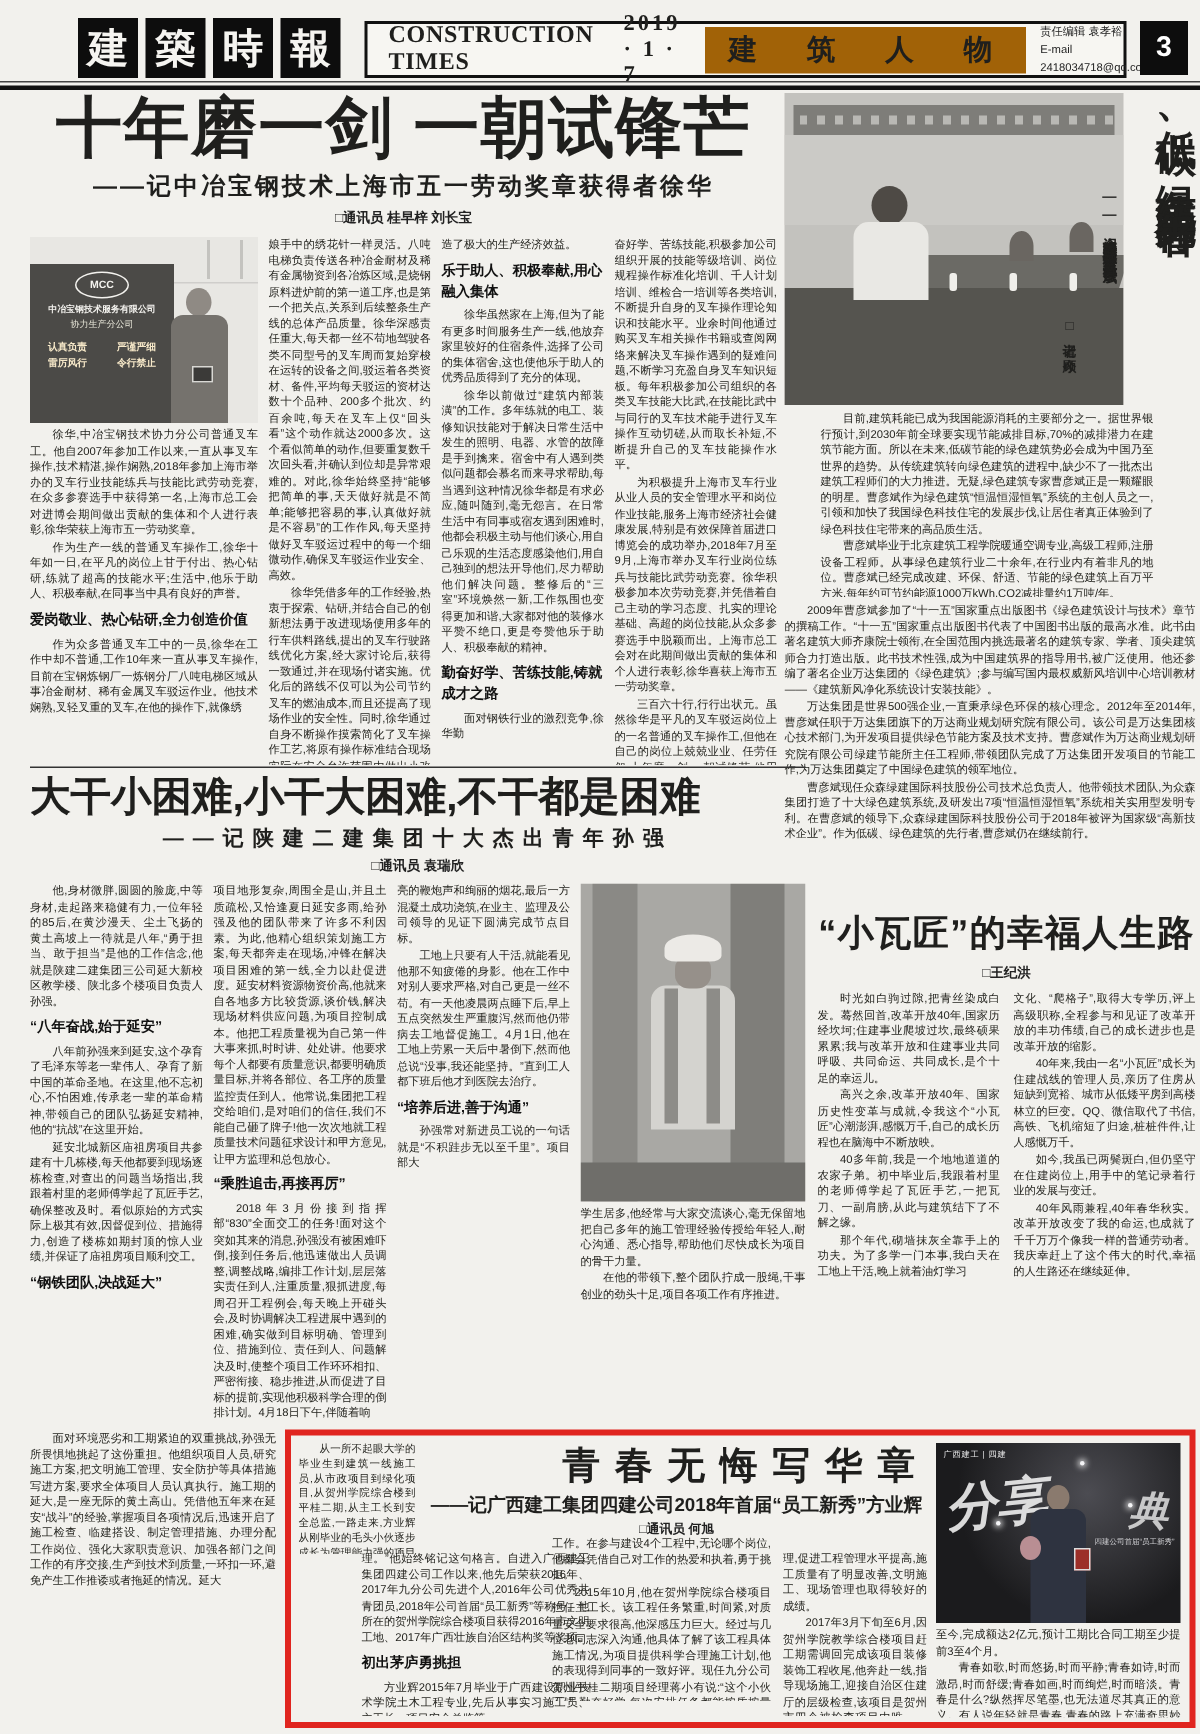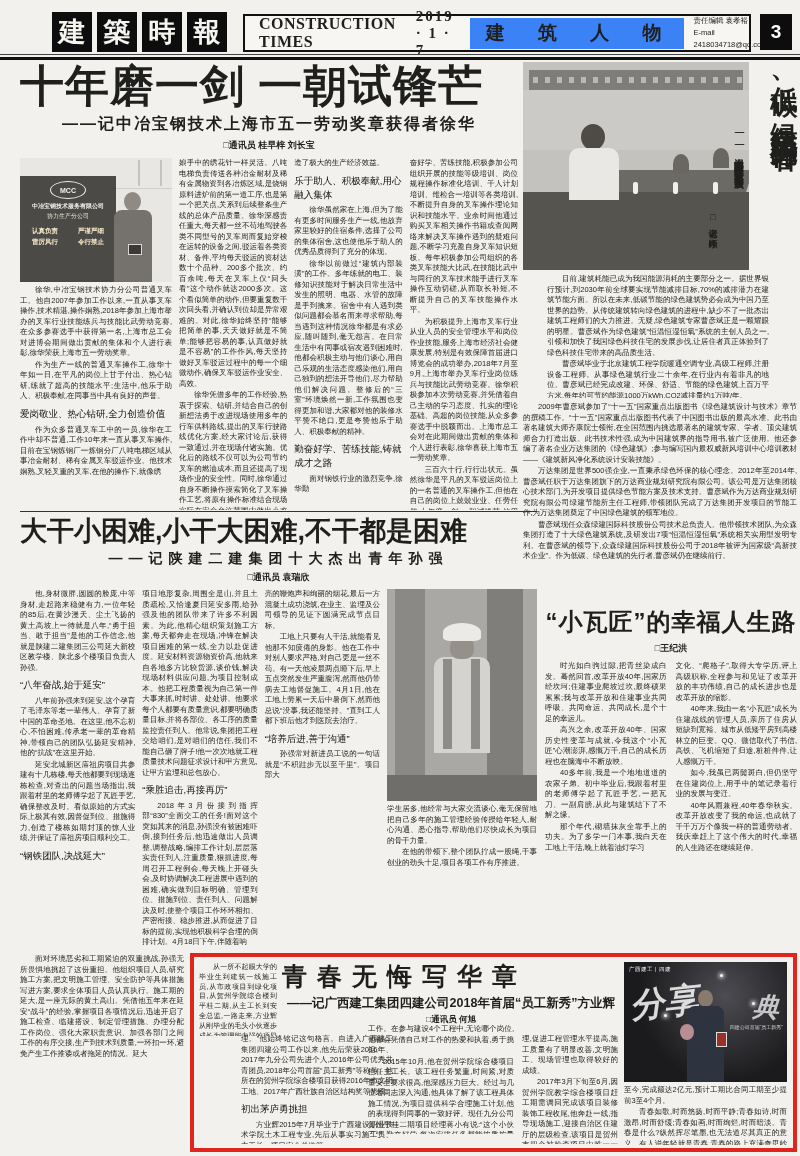--- a/index.html
+++ b/index.html
@@ -6,35 +6,35 @@
   body{background:#d8d7d3;font-family:"Liberation Sans","DejaVu Sans",sans-serif;}
   .page{position:relative;width:800px;height:1156px;background:#f2f1ed;overflow:hidden;color:#1f1f1d;margin:0 auto;}
   
   .logo{position:absolute;left:52px;top:12px;display:flex;gap:5px;}
   .logo .tile{width:40px;height:40px;background:#0d0d0d;color:#f5f4f0;font-family:"Liberation Serif","DejaVu Serif",serif;
     font-size:27px;font-weight:700;display:flex;align-items:center;justify-content:center;}
   .hbar{position:absolute;left:243px;top:14px;width:508px;height:38px;border:2px solid #111;background:#f7f6f2;
     display:flex;align-items:center;box-sizing:border-box;}
   .men{font-family:"Liberation Serif","DejaVu Serif",serif;font-weight:700;font-size:16px;margin-left:14px;letter-spacing:.5px;}
   .hdate{font-family:"Liberation Serif","DejaVu Serif",serif;font-weight:700;font-size:15px;margin-left:20px;letter-spacing:2px;}
-  .hsection{margin-left:16px;background:#3b82f6;padding:2px 8px 3px 16px;font-weight:900;font-size:19px;letter-spacing:14px;white-space:nowrap;}
+  .hsection{margin-left:16px;background:#a16207;padding:2px 8px 3px 16px;font-weight:900;font-size:19px;letter-spacing:14px;white-space:nowrap;}
   .heditor{margin-left:10px;font-size:7.5px;line-height:1.6;color:#222;}
   .pagenum{position:absolute;right:8px;top:14px;width:32px;height:36px;background:#0d0d0d;color:#fff;
     display:flex;align-items:center;justify-content:center;font-weight:900;font-size:19px;}
   .rule-thin{position:absolute;left:0;top:54px;width:800px;height:1px;background:#444;}
   .rule-thick{position:absolute;left:0;top:57px;width:800px;height:3px;background:#111;}
   
   .bp{font-size:7.5px;line-height:1.4;text-align:justify;text-indent:2em;margin:0 0 1px 0;color:#24241f;}
   .bp.cont{text-indent:0;}
-  .sub{font-size:9.5px;font-weight:400;margin:5px 0 4px;line-height:1.45;text-indent:0;color:#111;}
+  .sub{font-size:9.5px;font-weight:700;margin:5px 0 4px;line-height:1.45;text-indent:0;color:#111;}
   .col{overflow:hidden;}
   .byline{text-align:center;font-size:9px;font-weight:700;color:#222;}
   
   .art1{position:absolute;left:20px;top:62px;width:498px;height:450px;}
-  .t1-title{text-align:left;font-size:44px;font-weight:900;letter-spacing:1px;line-height:1.1;white-space:nowrap;}
+  .t1-title{text-align:center;font-size:44px;font-weight:900;letter-spacing:1px;line-height:1.1;white-space:nowrap;}
   .t1-sub{text-align:center;font-size:16px;font-weight:900;letter-spacing:2px;margin-top:4px;}
   .t1-by{margin-top:4px;margin-bottom:6px;}
   .t1-cols{display:grid;grid-template-columns:152px 1fr 1fr 1fr;gap:7px;height:352px;}
   
   .photo{position:relative;overflow:hidden;background:#b7b6b2;}
   .photo1{width:152px;height:124px;margin-bottom:3px;background:#e8e7e3;}
   .p1-wall{position:absolute;left:0;top:0;width:100%;height:30px;background:#e8e7e3;border-bottom:1px solid #cfcecb;}
   .p1-win{position:absolute;top:2px;width:2px;height:26px;background:#c4c3bf;}
   .p1-banner{position:absolute;left:0;top:18px;width:96px;height:106px;background:#4b4a47;color:#f4f3ef;padding:5px 4px;box-sizing:border-box;}
   .p1-mcc{width:34px;height:16px;border:1.5px solid #f4f3ef;border-radius:50%;font-size:7px;font-weight:900;
@@ -82,21 +82,21 @@
   
   .art4{position:absolute;left:545px;top:606px;width:252px;height:344px;}
   .t4-title{text-align:center;font-size:24px;font-weight:900;letter-spacing:1px;white-space:nowrap;}
   .t4-by{margin-top:4px;margin-bottom:6px;}
   .t4-cols{display:grid;grid-template-columns:1fr 1fr;gap:9px;height:288px;}
   
   .art5{position:absolute;left:190px;top:953px;width:607px;height:199px;border:4px solid #e0251f;box-sizing:border-box;background:#f2f1ed;}
   .a5-intro{position:absolute;left:5px;top:5px;width:78px;height:74px;overflow:hidden;}
   .a5-intro .bp{font-size:7px;}
   .a5-tblock{position:absolute;left:88px;top:3px;width:338px;}
-  .t5-title{text-align:left;font-size:25px;font-weight:900;letter-spacing:10px;white-space:nowrap;}
+  .t5-title{text-align:right;font-size:25px;font-weight:900;letter-spacing:10px;white-space:nowrap;}
   .t5-sub{text-align:center;font-size:12.5px;font-weight:900;margin-top:2px;white-space:nowrap;}
   .t5-by{font-size:8.5px;margin-top:2px;}
   .a5-colA{position:absolute;left:14px;top:77px;width:152px;height:110px;overflow:hidden;margin-left:33px;}
   .a5-colB{position:absolute;left:174px;top:67px;width:146px;height:110px;overflow:hidden;}
   .a5-colC{position:absolute;left:328px;top:77px;width:96px;height:110px;overflow:hidden;}
   .a5-colD{position:absolute;left:430px;top:128px;width:163px;height:60px;overflow:hidden;}
   .photo4{position:absolute;left:430px;top:5px;width:163px;height:120px;background:radial-gradient(circle at 62% 28%,#4c4c52,#1b1b1d 65%);}
   .p4-script{position:absolute;left:6px;top:18px;font-family:"Liberation Serif","DejaVu Serif",serif;font-style:italic;
     font-size:34px;color:rgba(250,250,250,.85);transform:rotate(-6deg);font-weight:700;}
   .p4-script2{position:absolute;right:8px;top:28px;font-family:"Liberation Serif","DejaVu Serif",serif;font-style:italic;

